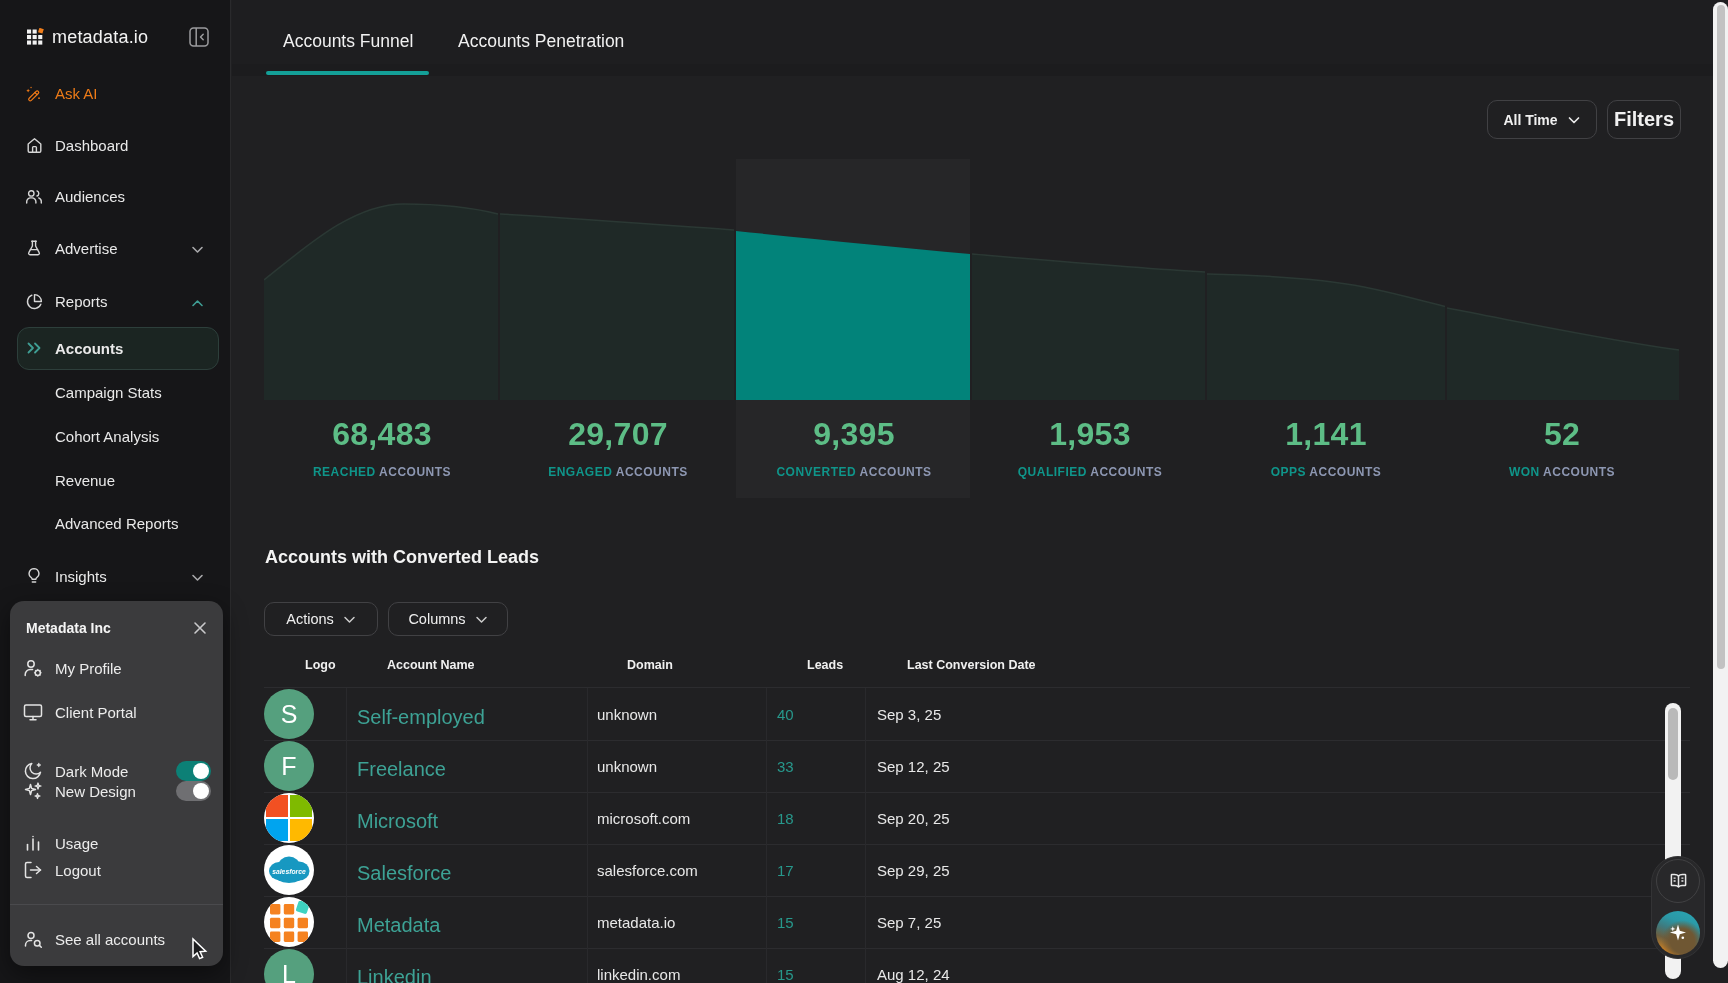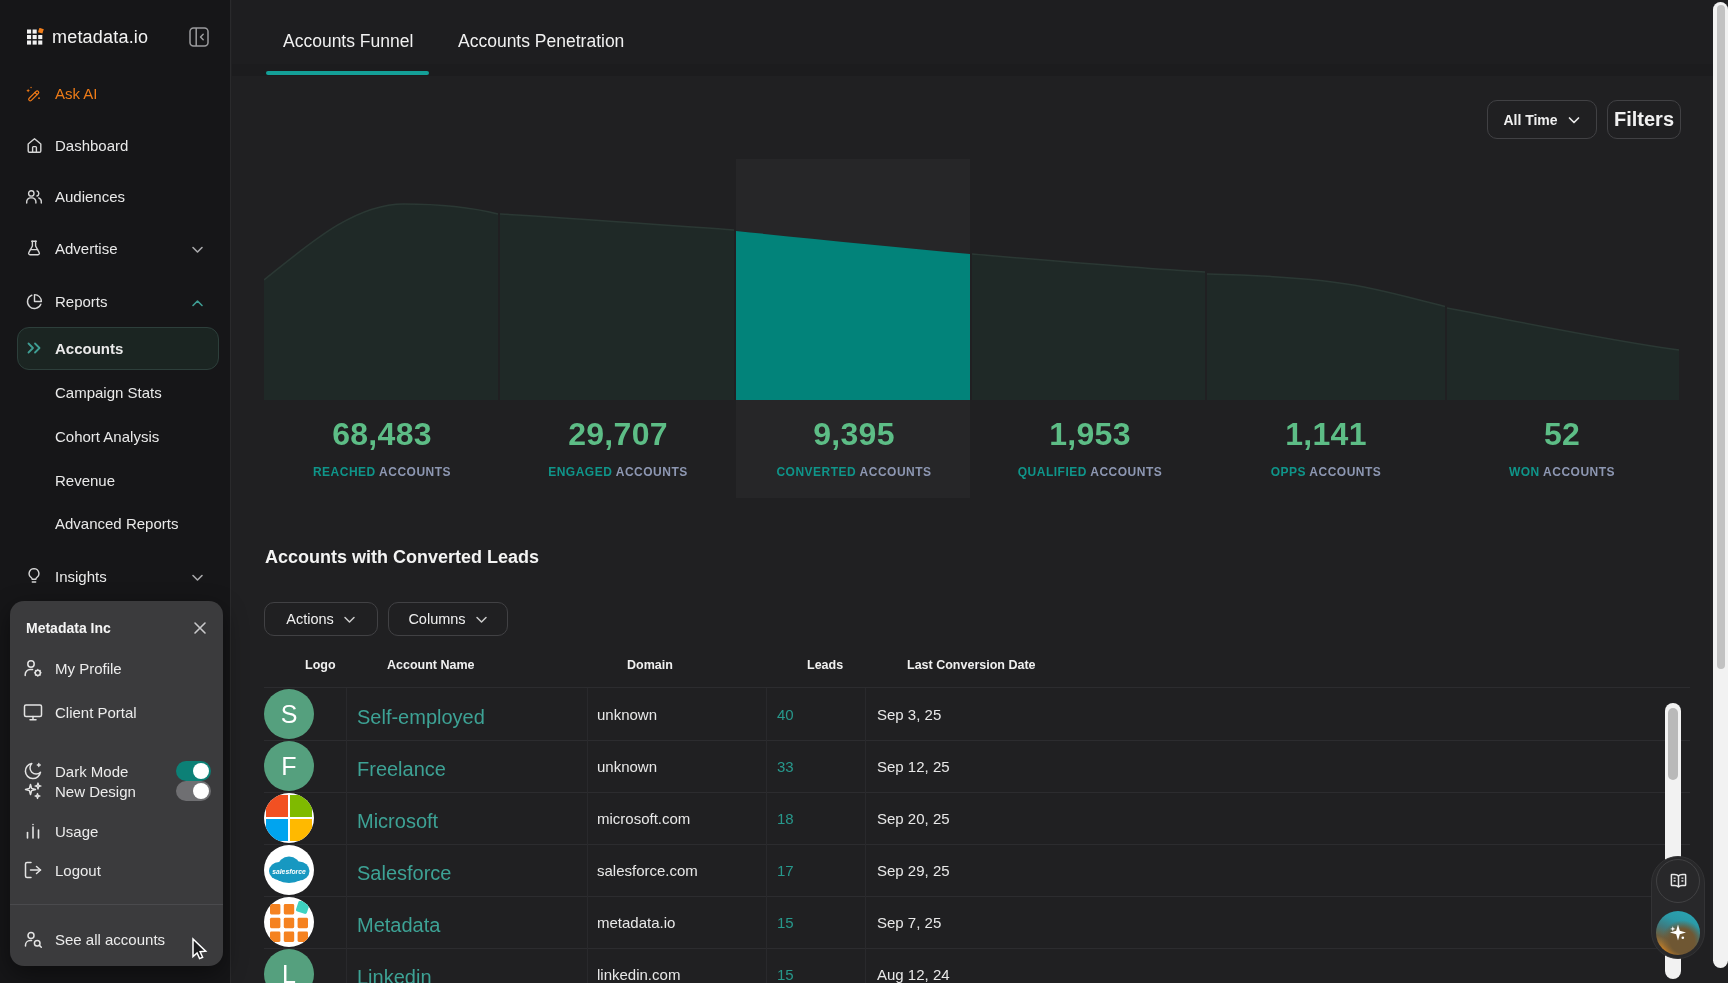--- a/index.html
+++ b/index.html
@@ -355,21 +355,21 @@
 <path d="M8.5 4.5 L9.6 8.4 L13.5 9.5 L9.6 10.6 L8.5 14.5 L7.4 10.6 L3.5 9.5 L7.4 8.4 Z"></path>
 <path d="M16 3 l.7 2.3 L19 6 l-2.3.7 L16 9 l-.7-2.3 L13 6 l2.3-.7 Z" stroke-width="1.3"></path>
 <path d="M15.5 13.5 l.6 1.9 1.9.6 -1.9.6 -.6 1.9 -.6-1.9 -1.9-.6 1.9-.6 Z" stroke-width="1.3"></path>
           </svg>
         </span>
         <span class="plabel">New Design</span>
         <span class="toggle" style="background:#6f6f72;">
           <span class="knob"></span>
         </span>
       </div>
-    <div class="pitem" style="top:218px;">
+    <div class="pitem" style="top:230px;">
         <span class="picon" id="p-bars">
           <svg width="22" height="22" viewBox="0 0 22 22" fill="none" stroke="#e3e3e3" stroke-width="1.6" stroke-linecap="round">
 <path d="M5.5 18 v-5.5"></path>
             <path d="M11 18 V7"></path>
             <path d="M16.5 18 v-8"></path>
             <path d="M11 4.5 v0"></path>
           </svg>
         </span>
         <span class="plabel">Usage</span>
       </div>

